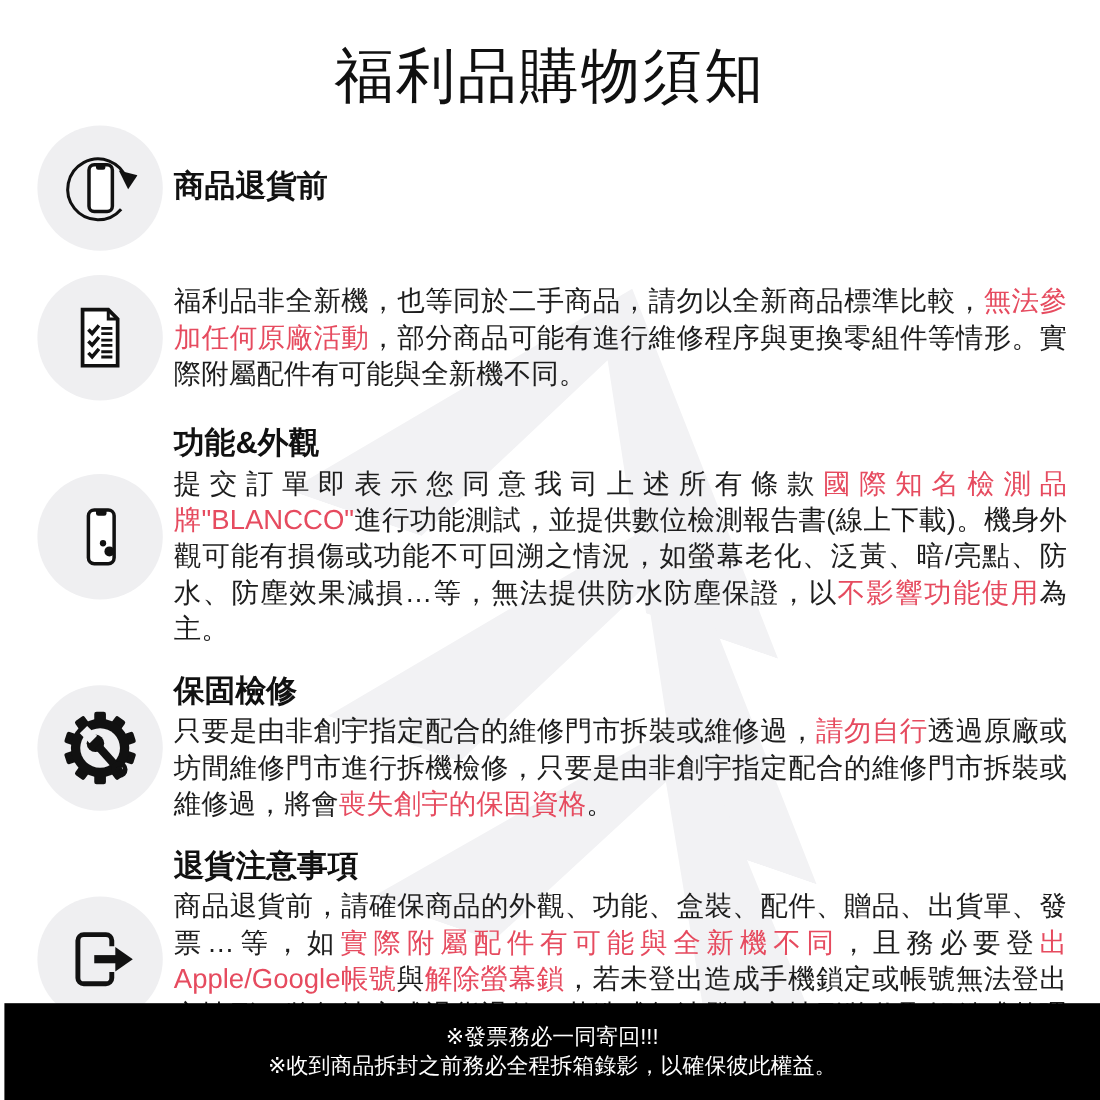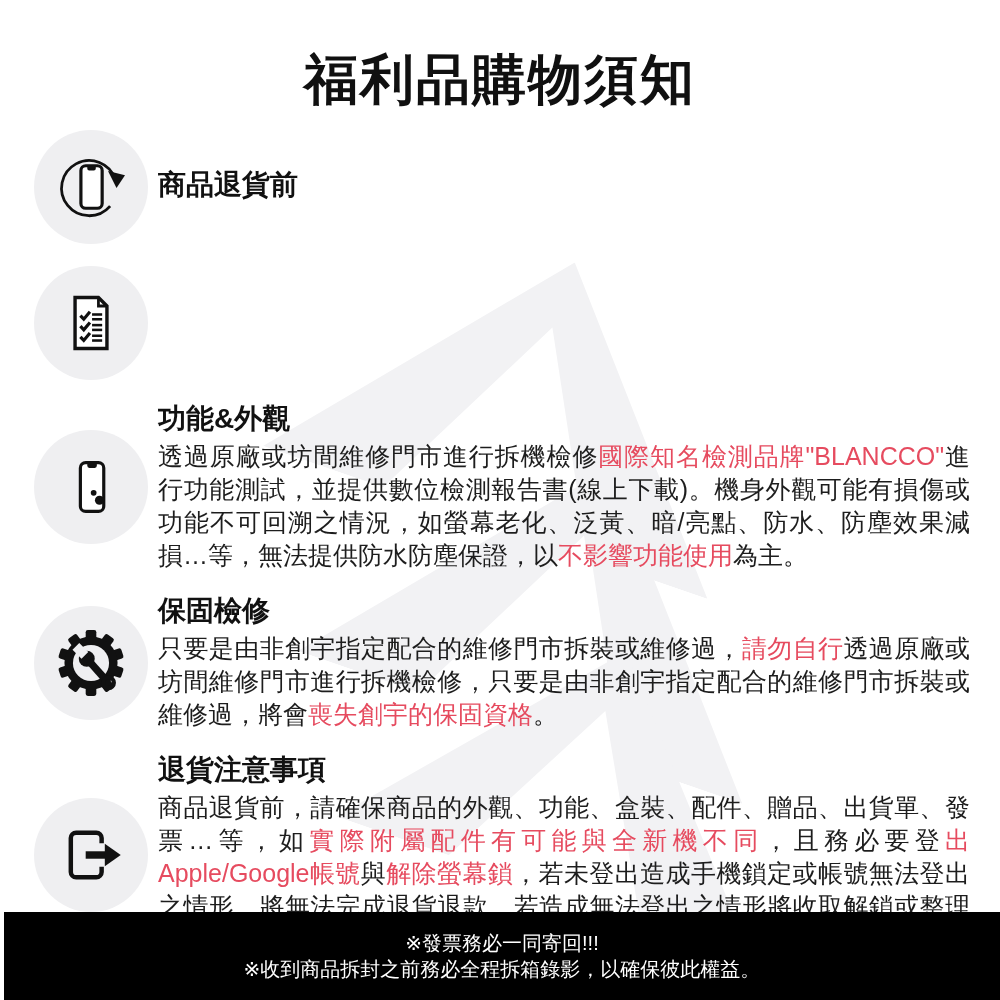--- a/index.html
+++ b/index.html
@@ -17,24 +17,24 @@
     background:var(--watermark,#f2f2f4);
     clip-path:polygon(0 100%, 50% 0, 100% 100%, 73% 100%, 50% 25%, 27% 100%);
     z-index:0;
   }
   .wm1{left:295px;top:255px;width:470px;height:275px;transform:rotate(19deg);}
   .wm2{left:330px;top:460px;width:470px;height:275px;transform:rotate(19deg);}
   .wm3{left:365px;top:645px;width:440px;height:250px;transform:rotate(19deg);}
 
   .title{
     position:relative;z-index:1;
-    margin:18px;padding-top:28px;
+    margin:8px;padding-top:28px;
     text-align:center;
     font-size:54px;line-height:66px;
-    font-weight:700;letter-spacing:2px;
+    font-weight:400;letter-spacing:2px;
     color:#101010;
   }
   .sections{position:relative;z-index:1;margin-top:12px;}
   .section{display:flex;align-items:center;margin-bottom:22px;}
   .icon-wrap{
     flex:none;
     width:114px;height:114px;
     margin-left:34px;
     border-radius:50%;
     background:var(--iconbg,#efeff1);
@@ -100,35 +100,36 @@
     <line x1="33" y1="28.5" x2="42.5" y2="28.5" stroke="#111" stroke-width="2.4"></line>
     <path d="M22 35 l3.2 3.4 L31 31.5" fill="none" stroke="#111" stroke-width="3"></path>
     <line x1="33" y1="34" x2="42.5" y2="34" stroke="#111" stroke-width="2.4"></line>
     <line x1="33" y1="38.5" x2="42.5" y2="38.5" stroke="#111" stroke-width="2.4"></line>
     <path d="M22 45 l3.2 3.4 L31 41.5" fill="none" stroke="#111" stroke-width="3"></path>
     <line x1="33" y1="44" x2="42.5" y2="44" stroke="#111" stroke-width="2.4"></line>
     <line x1="33" y1="48.5" x2="42.5" y2="48.5" stroke="#111" stroke-width="2.4"></line>
   </svg>
         </div>
     <div class="content">
+      <p class="sec-text"><span>福利品非全新機，也等同於二手商品，請勿以全新商品標準比較，</span><span class="red">無法參加任何原廠活動</span><span>，部分商品可能有進行維修程序與更換零組件等情形。實際附屬配件有可能與全新機不同。</span></p>
     </div>
   </div>
 
   <div class="section">
     <div class="icon-wrap">
           <svg viewBox="0 0 64 64">
     <rect x="22" y="9" width="22" height="46" rx="5" fill="#ffffff" stroke="#111" stroke-width="3"></rect>
     <path d="M28.5 9 h9 v3 a2 2 0 0 1 -2 2 h-5 a2 2 0 0 1 -2 -2 Z" fill="#111"></path>
     <circle cx="34.5" cy="37.5" r="2.7" fill="#111"></circle>
     <circle cx="40" cy="44.5" r="4.3" fill="#111"></circle>
   </svg>
         </div>
     <div class="content">
       <h2 class="sec-heading">功能&amp;外觀</h2>
-      <p class="sec-text"><span>透過原廠或坊間維修門市進行拆機檢修</span><span class="red">國際知名檢測品牌"BLANCCO"</span><span>進行功能測試，並提供數位檢測報告書(線上下載)。機身外觀可能有損傷或功能不可回溯之情況，如螢幕老化、泛黃、暗/亮點、防水、防塵效果減損…等，無法提供防水防塵保證，以</span><span class="red">不影響功能使用</span><span>為主。</span></p>
+      <p class="sec-text"><span>提交訂單即表示您同意我司上述所有條款</span><span class="red">國際知名檢測品牌"BLANCCO"</span><span>進行功能測試，並提供數位檢測報告書(線上下載)。機身外觀可能有損傷或功能不可回溯之情況，如螢幕老化、泛黃、暗/亮點、防水、防塵效果減損…等，無法提供防水防塵保證，以</span><span class="red">不影響功能使用</span><span>為主。</span></p>
     </div>
   </div>
 
   <div class="section">
     <div class="icon-wrap">
           <svg viewBox="0 0 64 64">
     <g fill="#111">
       <rect x="27" y="1" width="10" height="10" rx="2" transform="rotate(0 32 32)"></rect>
       <rect x="27" y="1" width="10" height="10" rx="2" transform="rotate(36 32 32)"></rect>
       <rect x="27" y="1" width="10" height="10" rx="2" transform="rotate(72 32 32)"></rect>

